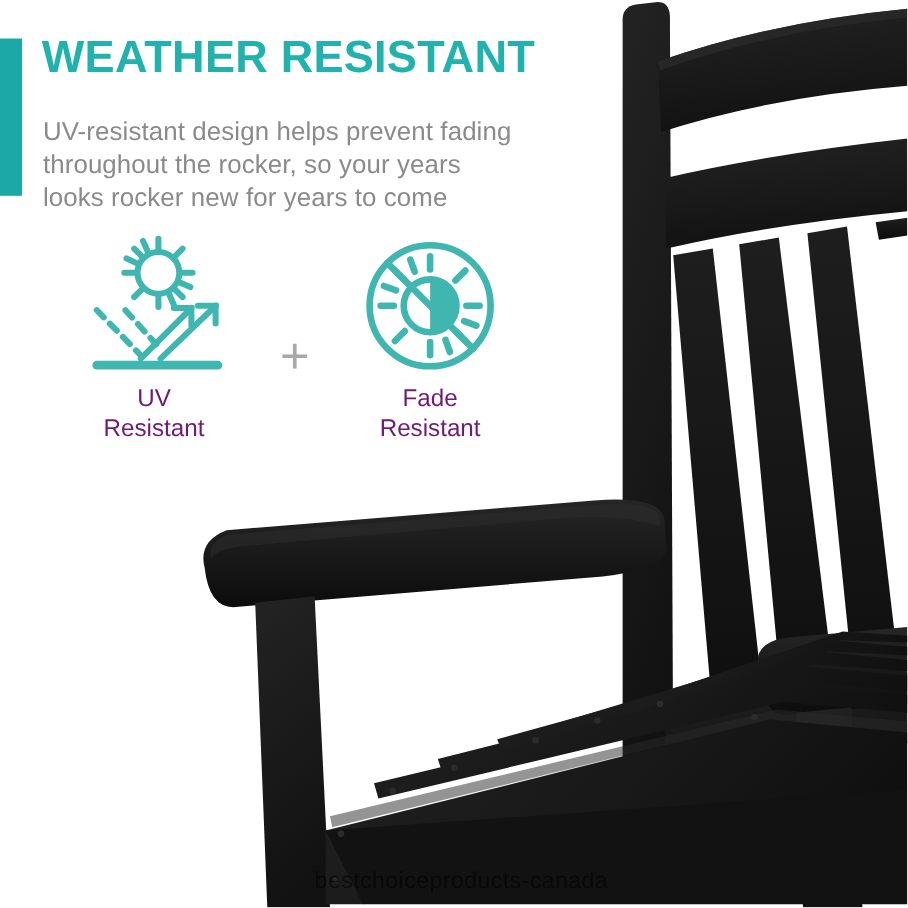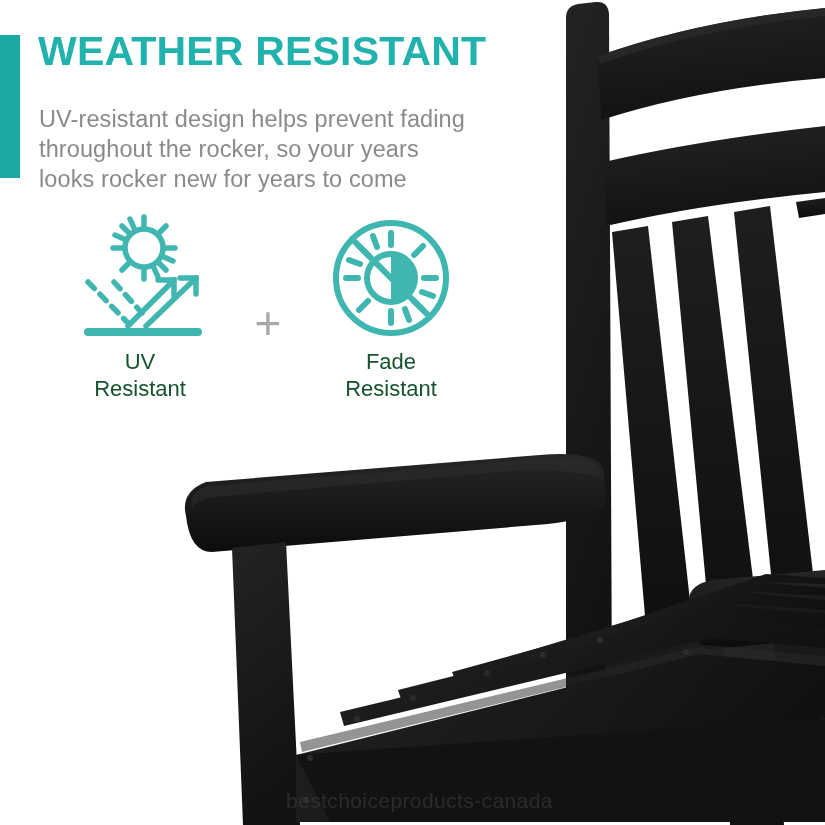--- a/index.html
+++ b/index.html
@@ -80,21 +80,21 @@
   .feature.fade { left: 276px; }
   .feature .art {
     height: 140px;
     display: flex;
     align-items: center;
     justify-content: center;
   }
   .feature .caption {
     font-size: 22px;
     line-height: 27px;
-    color: #14532d;
+    color: #701a75;
     font-weight: normal;
   }
   #plus-sign {
     position: absolute;
     left: 188px;
     top: 92px;
     width: 100px;
     text-align: center;
     font-size: 46px;
     line-height: 46px;
@@ -102,21 +102,21 @@
     color: #A8A8A8;
   }
 
   
   #watermark {
     position: absolute;
     left: 286px;
     top: 789px;
     font-size: 21px;
     letter-spacing: 0.4px;
-    color: #404040;
+    color: #000000;
     opacity: 0.55;
     font-weight: normal;
     pointer-events: none;
   }
 </style>
 </head>
 <body>
 
 <div id="stage">
 

